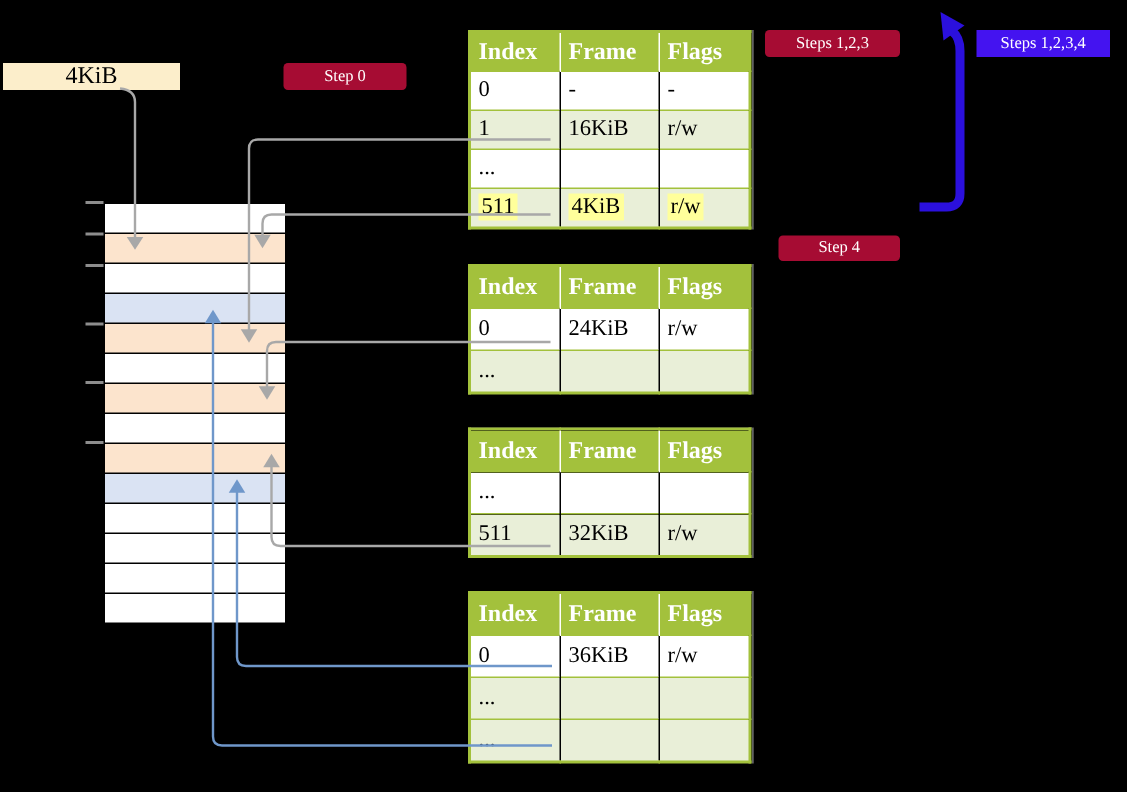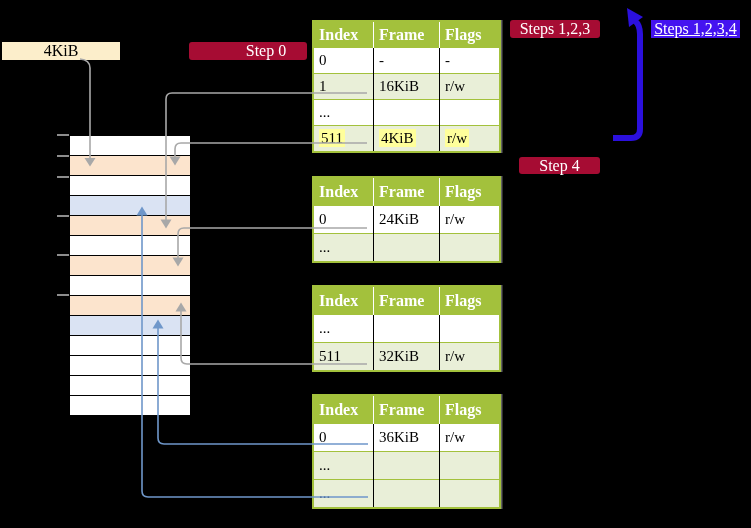--- a/index.html
+++ b/index.html
@@ -4,27 +4,27 @@
 <style>
   html,body{margin:0;padding:0;}
   body{
     width:751px;height:528px;position:relative;overflow:hidden;
     background:#000;
     font-family:"Liberation Serif","DejaVu Serif",serif;
   }
   
   .label{
     position:absolute;display:flex;align-items:center;justify-content:center;
-    font-size:16px;line-height:1;white-space:nowrap;
+    font-size:11px;line-height:1;white-space:nowrap;
   }
   .badge{background:var(--step-red);color:#fff;border-radius:3px;}
   #frame-label{left:2px;top:42px;width:118px;height:18px;background:var(--frame-label-beige);color:#000;font-size:16px;}
-  #step0-label{left:189px;top:42px;width:82px;height:18px;padding-left:36px;}
+  #step0-label{left:189px;top:42px;width:82px;height:18px;}
   #steps123-label{left:510px;top:20px;width:90px;height:18px;}
-  #steps1234-label{left:651px;top:20px;width:89px;height:18px;background:var(--label-blue);color:#fff;text-decoration:underline;}
+  #steps1234-label{left:651px;top:20px;width:89px;height:18px;background:var(--label-blue);color:#fff;}
   #step4-label{left:519px;top:157px;width:81px;height:17px;}
 
   
   .strip{position:absolute;left:70px;top:135px;width:120px;height:280px;border-top:1px solid #000;}
   .mrow{height:20px;box-sizing:border-box;border-bottom:1px solid #000;}
   .mrow.white{background:#ffffff;}
   .mrow.peach{background:var(--peach);}
   .mrow.blue{background:var(--light-blue);}
   .tick{position:absolute;left:57px;width:12px;height:2px;background:#8d8d8d;}
 

